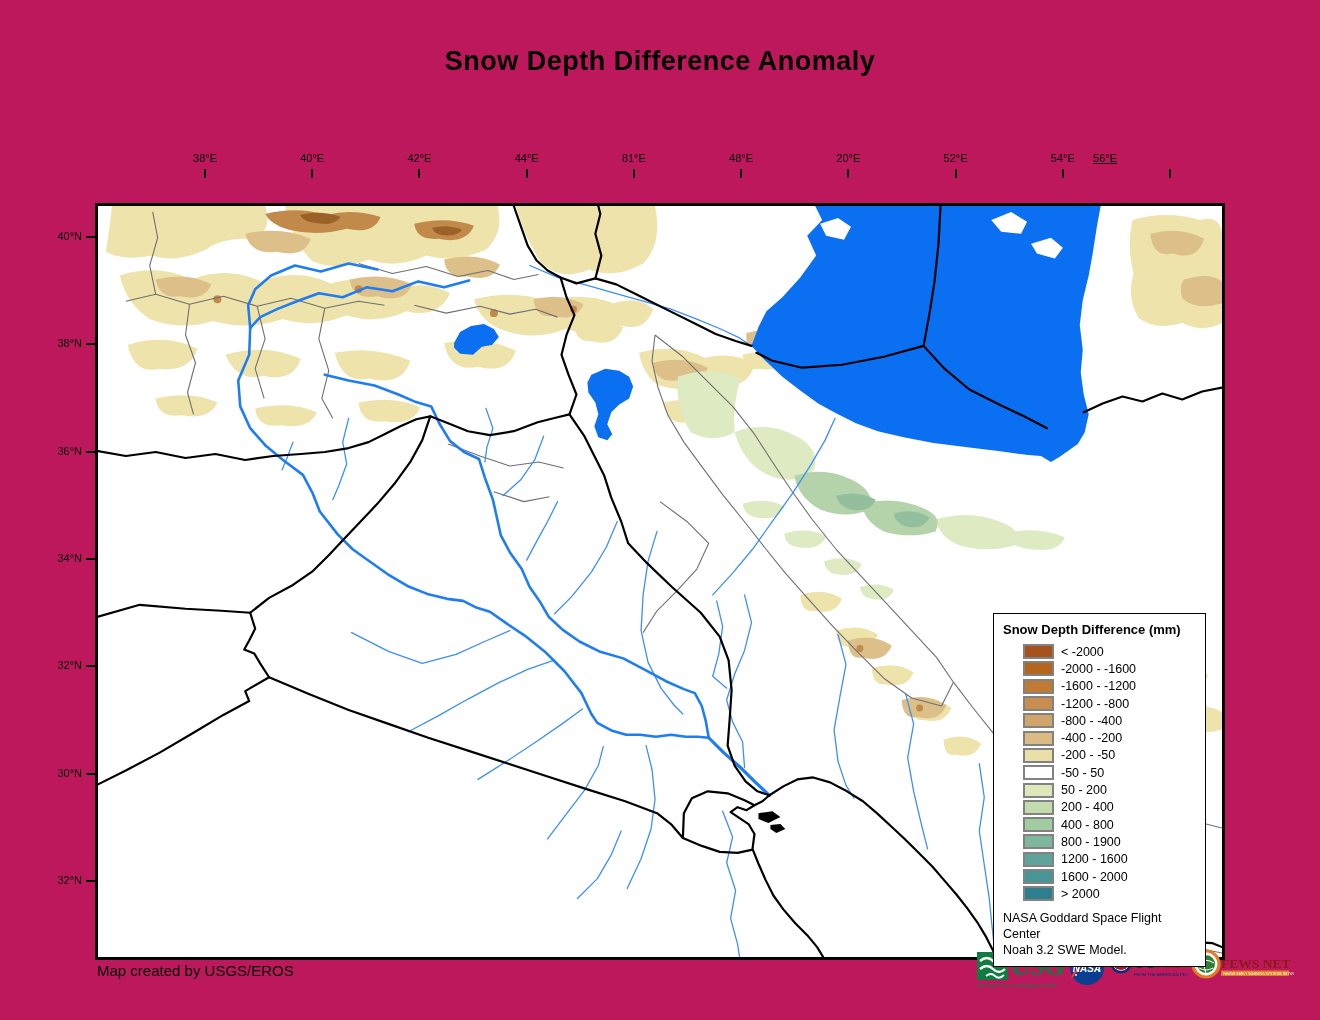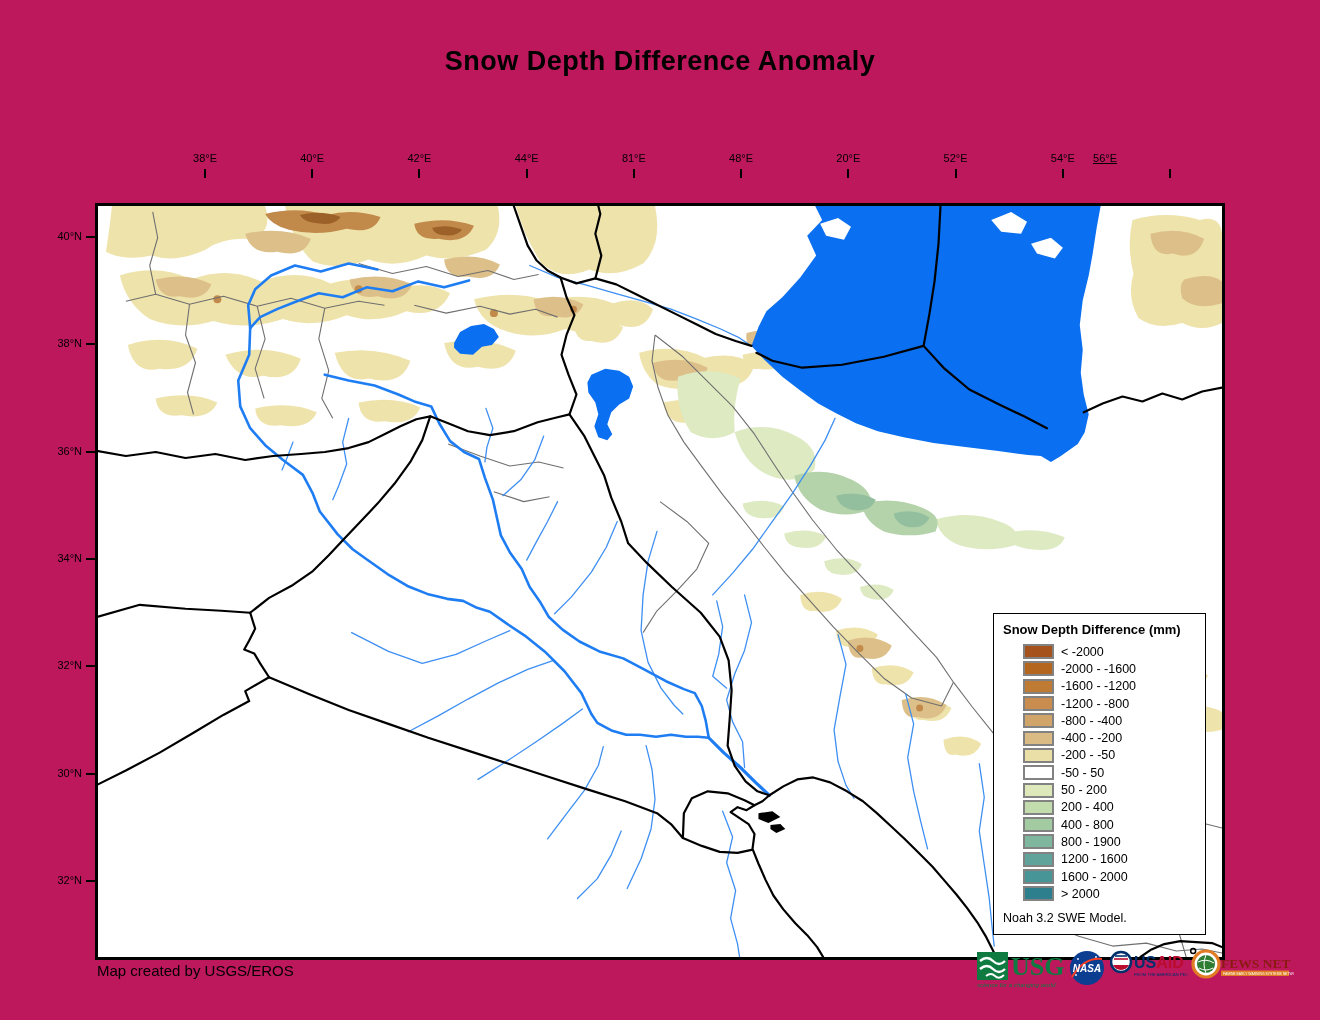--- a/index.html
+++ b/index.html
@@ -298,20 +298,21 @@
           <div class="legend-row">
             <span class="legend-swatch" style="background: rgb(71, 149, 151);"></span>
             <span class="legend-row-label">1600 - 2000</span>
           </div>
           <div class="legend-row">
             <span class="legend-swatch" style="background: rgb(46, 127, 141);"></span>
             <span class="legend-row-label">&gt; 2000</span>
           </div>
         </div>
       <div class="legend-source">
+        <div>NASA Goddard Space Flight Center</div>
         <div>Noah 3.2 SWE Model.</div>
       </div>
     </div>
   </div>
 
   <div class="credit">Map created by USGS/EROS</div>
 
   <div class="logos">
 
     <svg class="logo" style="left:0px" width="90" height="42" viewBox="0 0 90 42">

